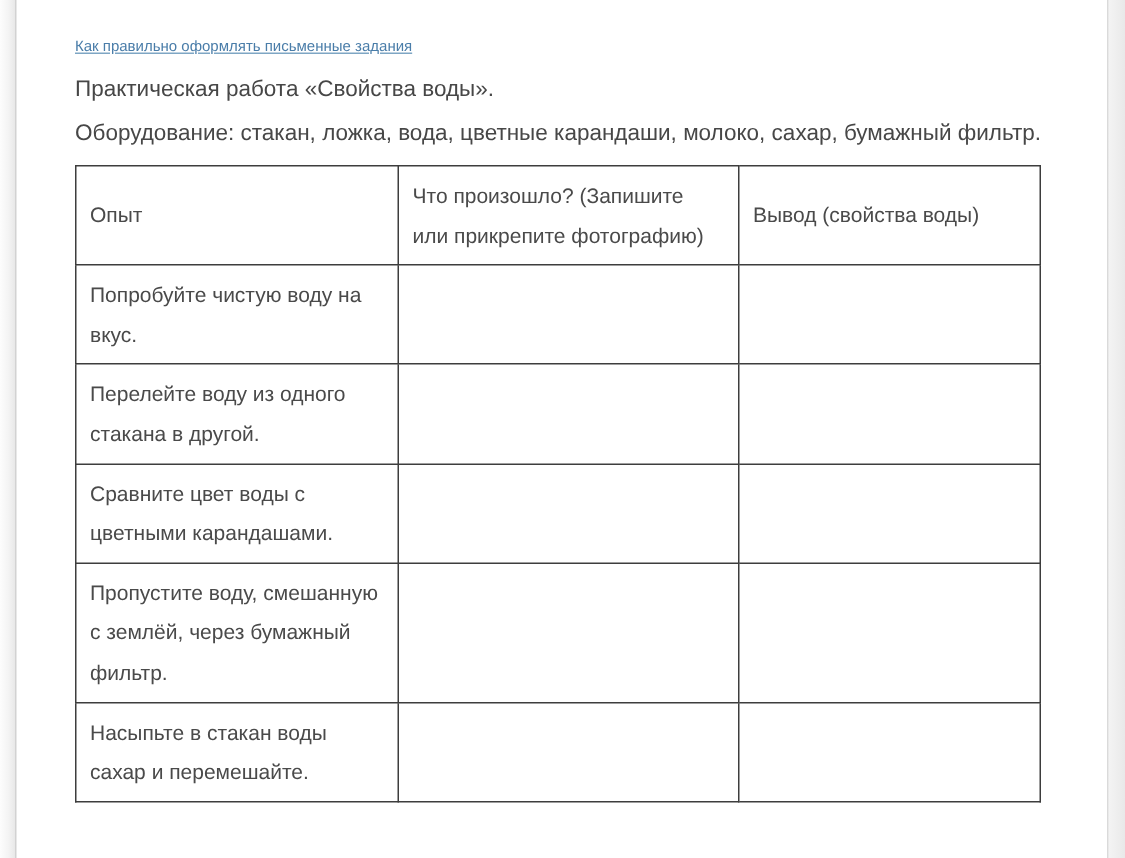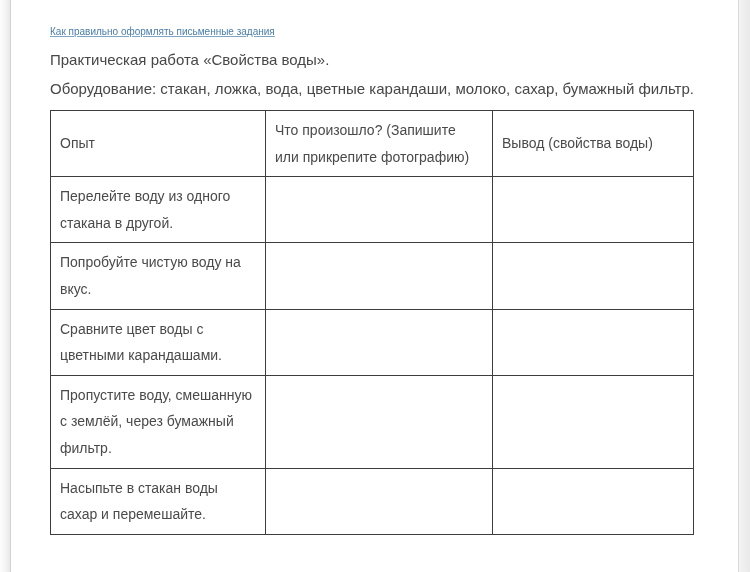--- a/index.html
+++ b/index.html
@@ -105,26 +105,26 @@
       </colgroup>
     <thead>
       <tr>
         <th>Опыт</th>
         <th>Что произошло? (Запишите или прикрепите фотографию)</th>
         <th>Вывод (свойства воды)</th>
       </tr>
     </thead>
     <tbody>
       <tr>
-        <td class="exp">Перелейте воду из одного стакана в другой.</td>
+        <td class="exp">Попробуйте чистую воду на вкус.</td>
         <td class="blank"></td>
         <td class="blank"></td>
       </tr>
       <tr>
-        <td class="exp">Попробуйте чистую воду на вкус.</td>
+        <td class="exp">Перелейте воду из одного стакана в другой.</td>
         <td class="blank"></td>
         <td class="blank"></td>
       </tr>
       <tr>
         <td class="exp">Сравните цвет воды с цветными карандашами.</td>
         <td class="blank"></td>
         <td class="blank"></td>
       </tr>
       <tr>
         <td class="exp">Пропустите воду, смешанную с землёй, через бумажный фильтр.</td>

